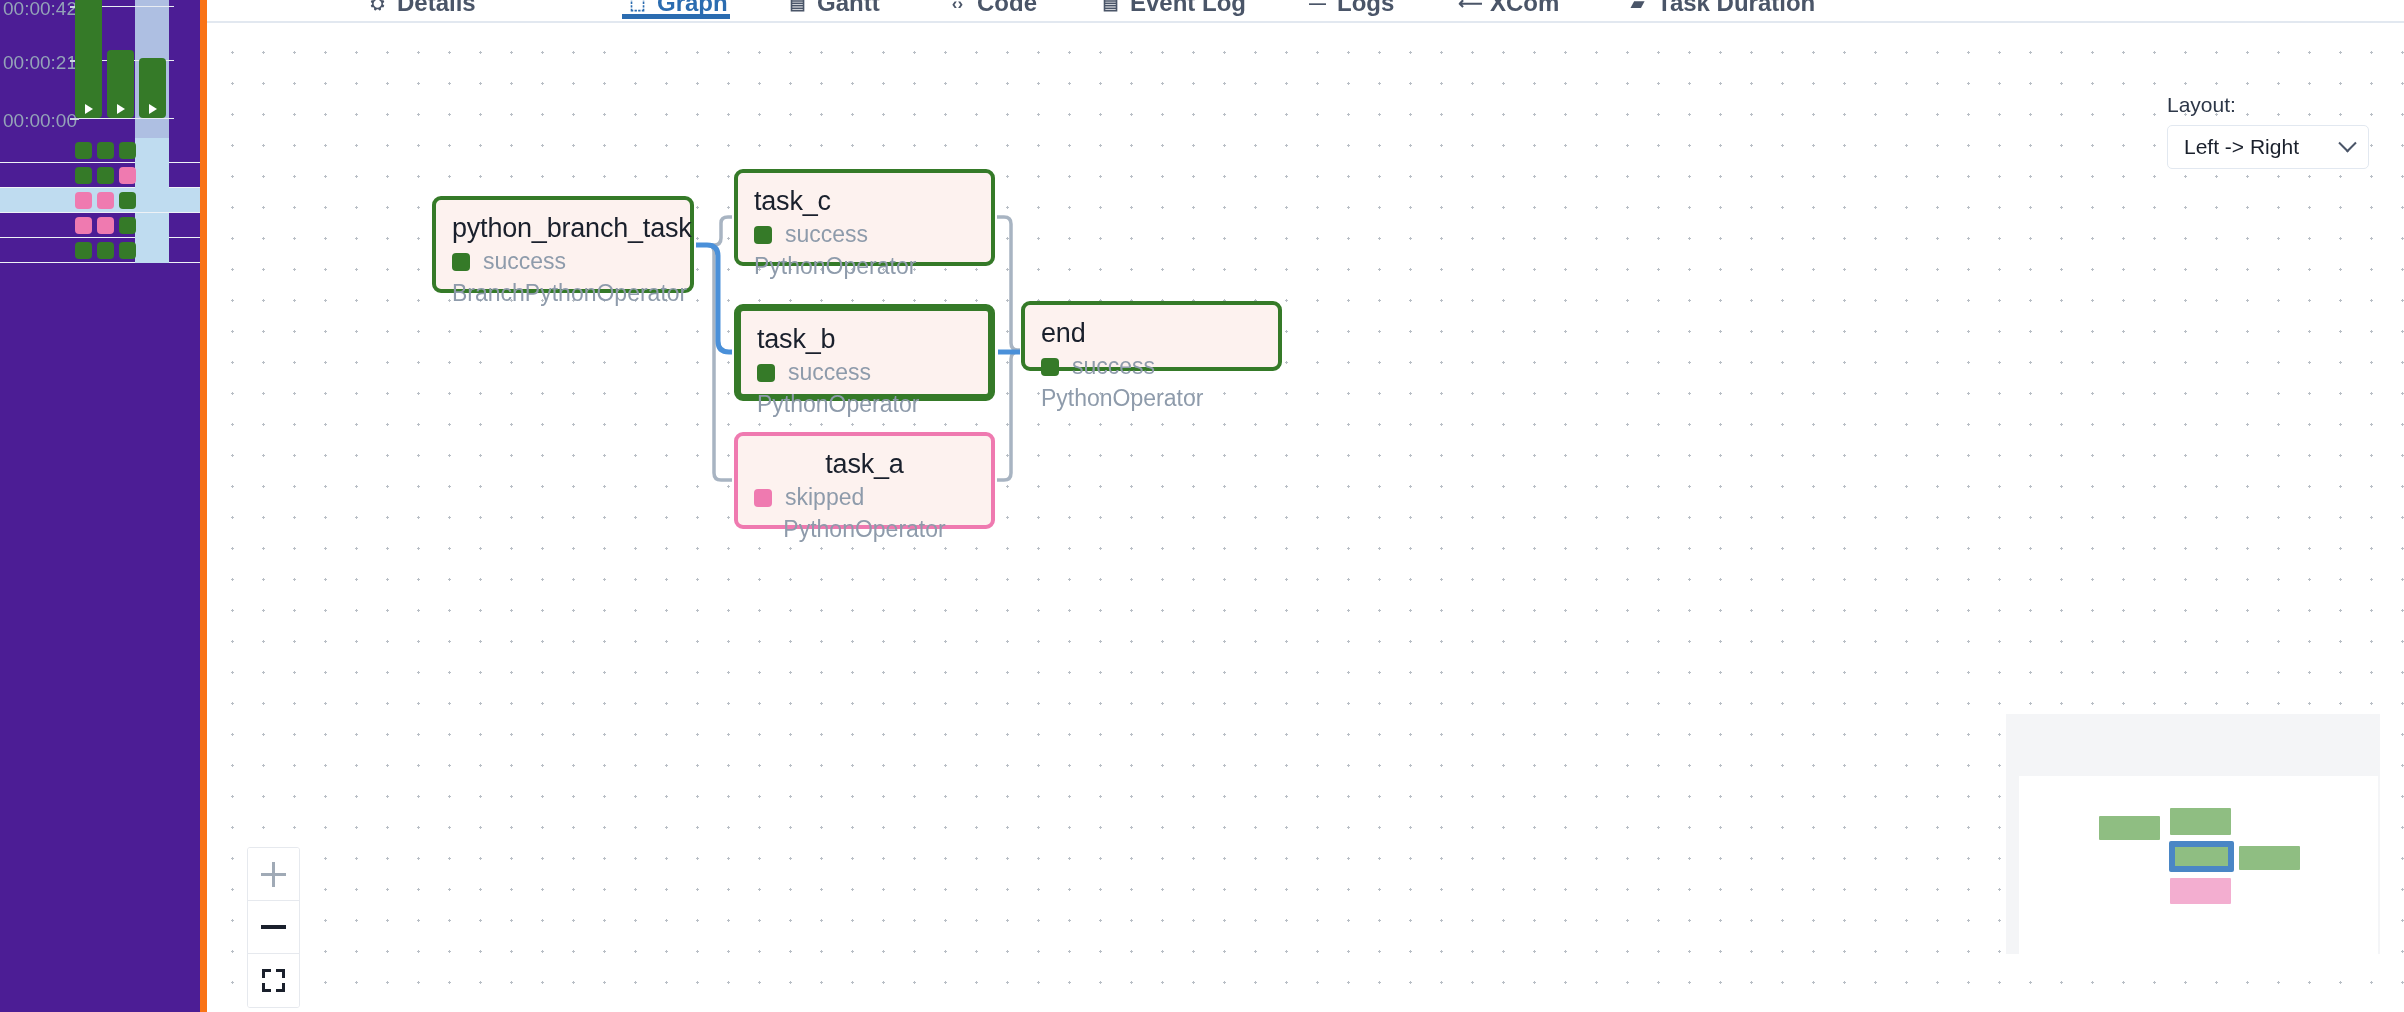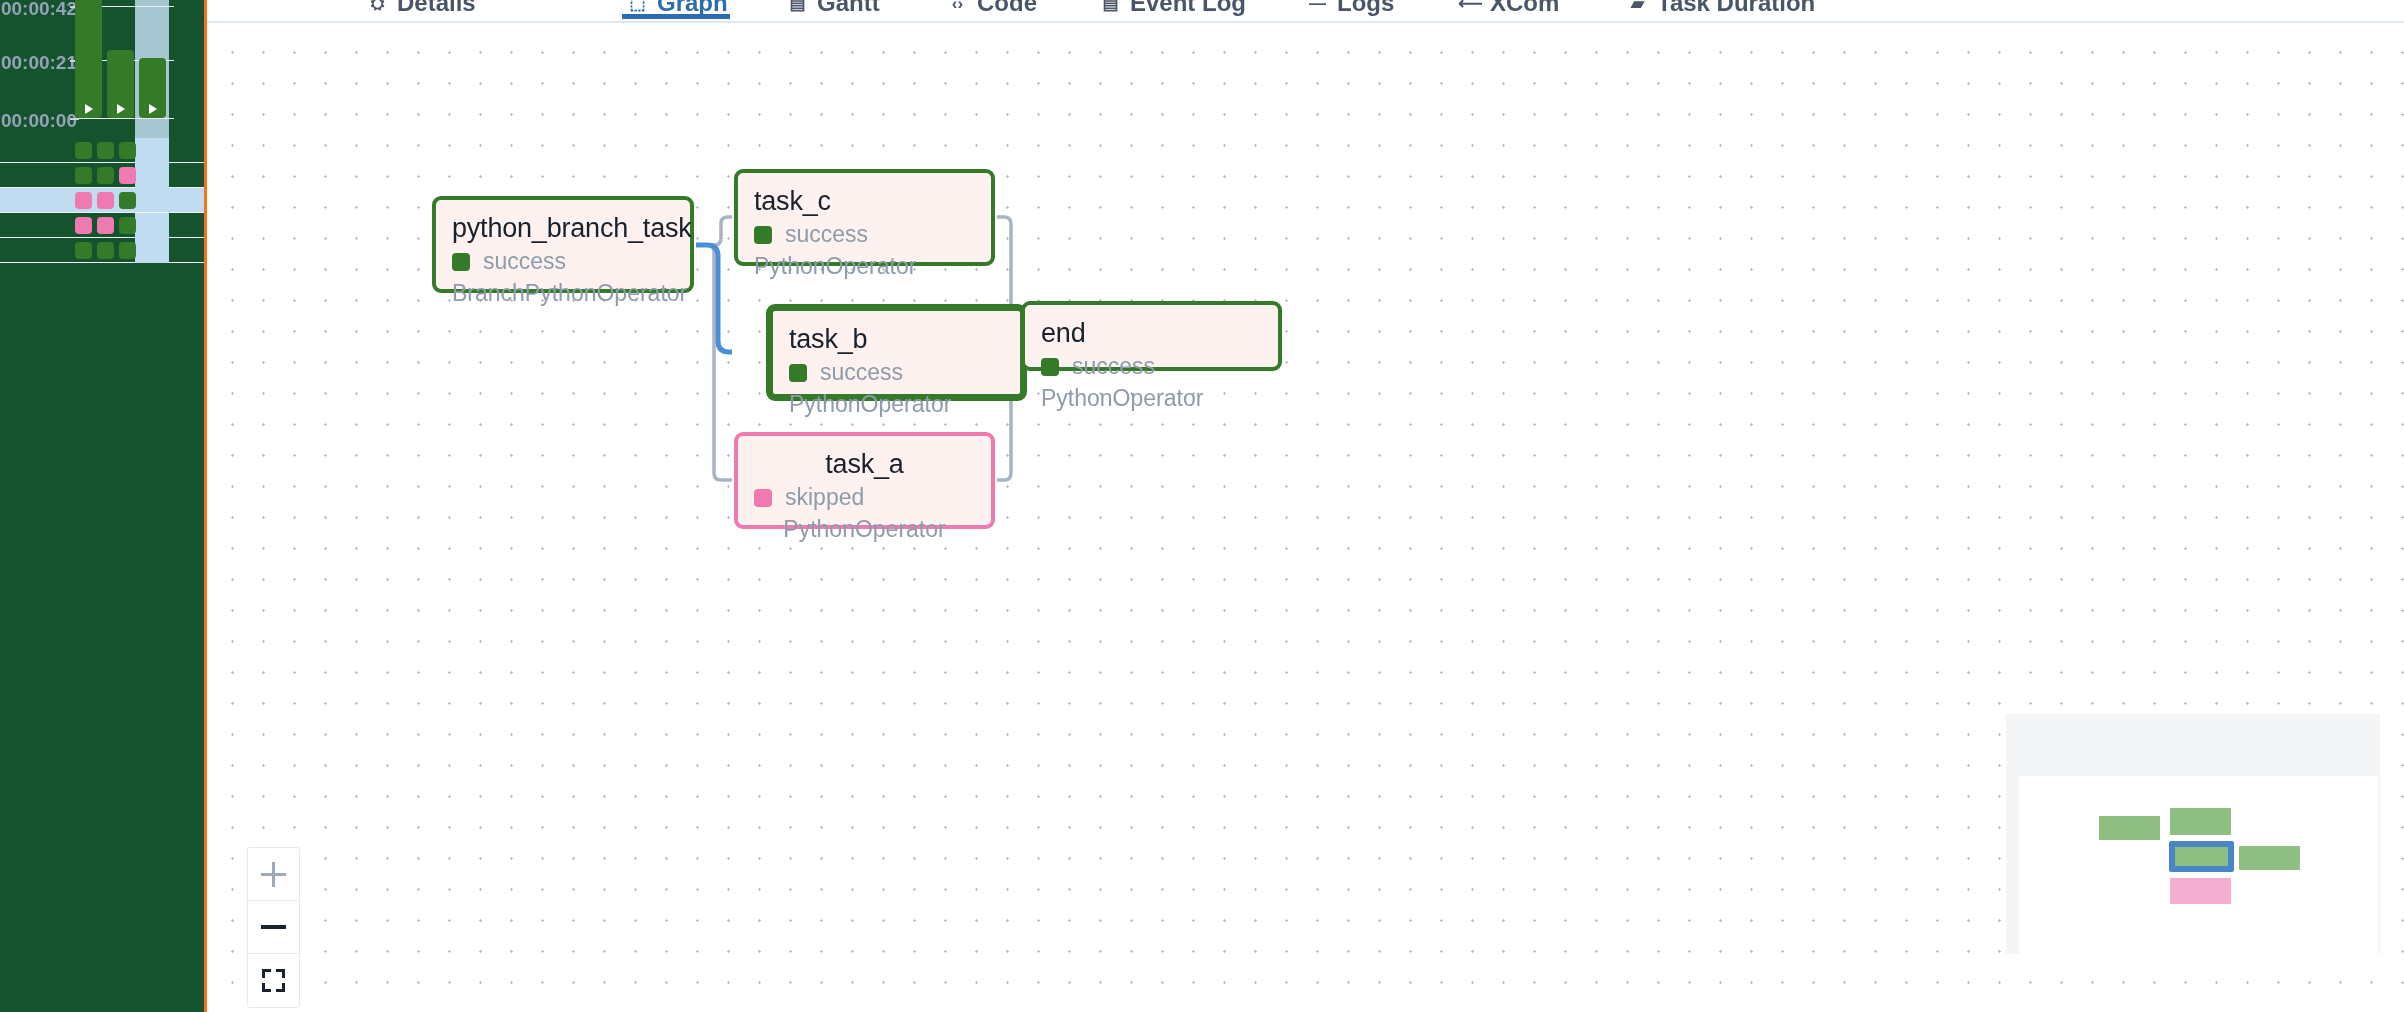--- a/index.html
+++ b/index.html
@@ -10,24 +10,23 @@
     font-family: "Liberation Sans", sans-serif;
     -webkit-font-smoothing: antialiased;
   }
 
   #app { position: relative; width: 2404px; height: 1012px; }
 
   
   #sidebar {
     position: absolute; left: 0; top: 0;
     width: 207px; height: 1012px;
-    background: #14532d;
-    border-right: 3px solid #f97316;
-    overflow: hidden;
-    font-weight: bold;
+    background: #4c1d95;
+    border-right: 7px solid #f97316;
+    overflow: hidden;
   }
 
   #bar-chart-area {
     position: absolute; left: 0; top: -20px;
     width: 207px; height: 218px;
   }
   .axis-label {
     position: absolute;
     right: 130px;
     font-size: 19px;
@@ -143,21 +142,21 @@
   #edges { position: absolute; left: 0; top: 0; width: 2195px; height: 989px; }
 
   
   .node {
     position: absolute;
     border-radius: 9px;
     background: #fdf2ef;
     padding: 13px 16px 0 16px;
   }
   .node-green { border: 4px solid #357a28; }
-  .node-green-selected { border: 7px solid #357a28; margin-left: 32px; }
+  .node-green-selected { border: 7px solid #357a28; }
   .node-pink { border: 4px solid #ef7ab0; text-align: center; }
 
   .node-title {
     font-size: 27px;
     color: #1a202c;
     line-height: 1.12;
     letter-spacing: -.2px;
   }
   .node-status {
     display: flex;
@@ -432,20 +431,27 @@
         <div class="node node-green" style="left: 812px; top: 278px; width: 261px; height: 70px;">
           <div class="node-title">end</div>
           <div class="node-status">
             <span class="status-swatch" style="background: rgb(53, 122, 40);"></span>
             <span class="status-text">success</span>
           </div>
           <div class="node-operator">PythonOperator</div>
         </div>
       </div>
 
+    <div id="layout-control">
+      <span id="layout-label">Layout:</span>
+      <div id="layout-select-box">
+        <span id="layout-select-value">Left -&gt; Right</span>
+        <span class="chevron-down"></span>
+      </div>
+    </div>
   </div>
 
   <div id="zoom-controls">
     <div class="zoom-btn">
       <span class="glyph-plus"></span>
     </div>
     <div class="zoom-btn">
       <span class="glyph-minus"></span>
     </div>
     <div class="zoom-btn">

